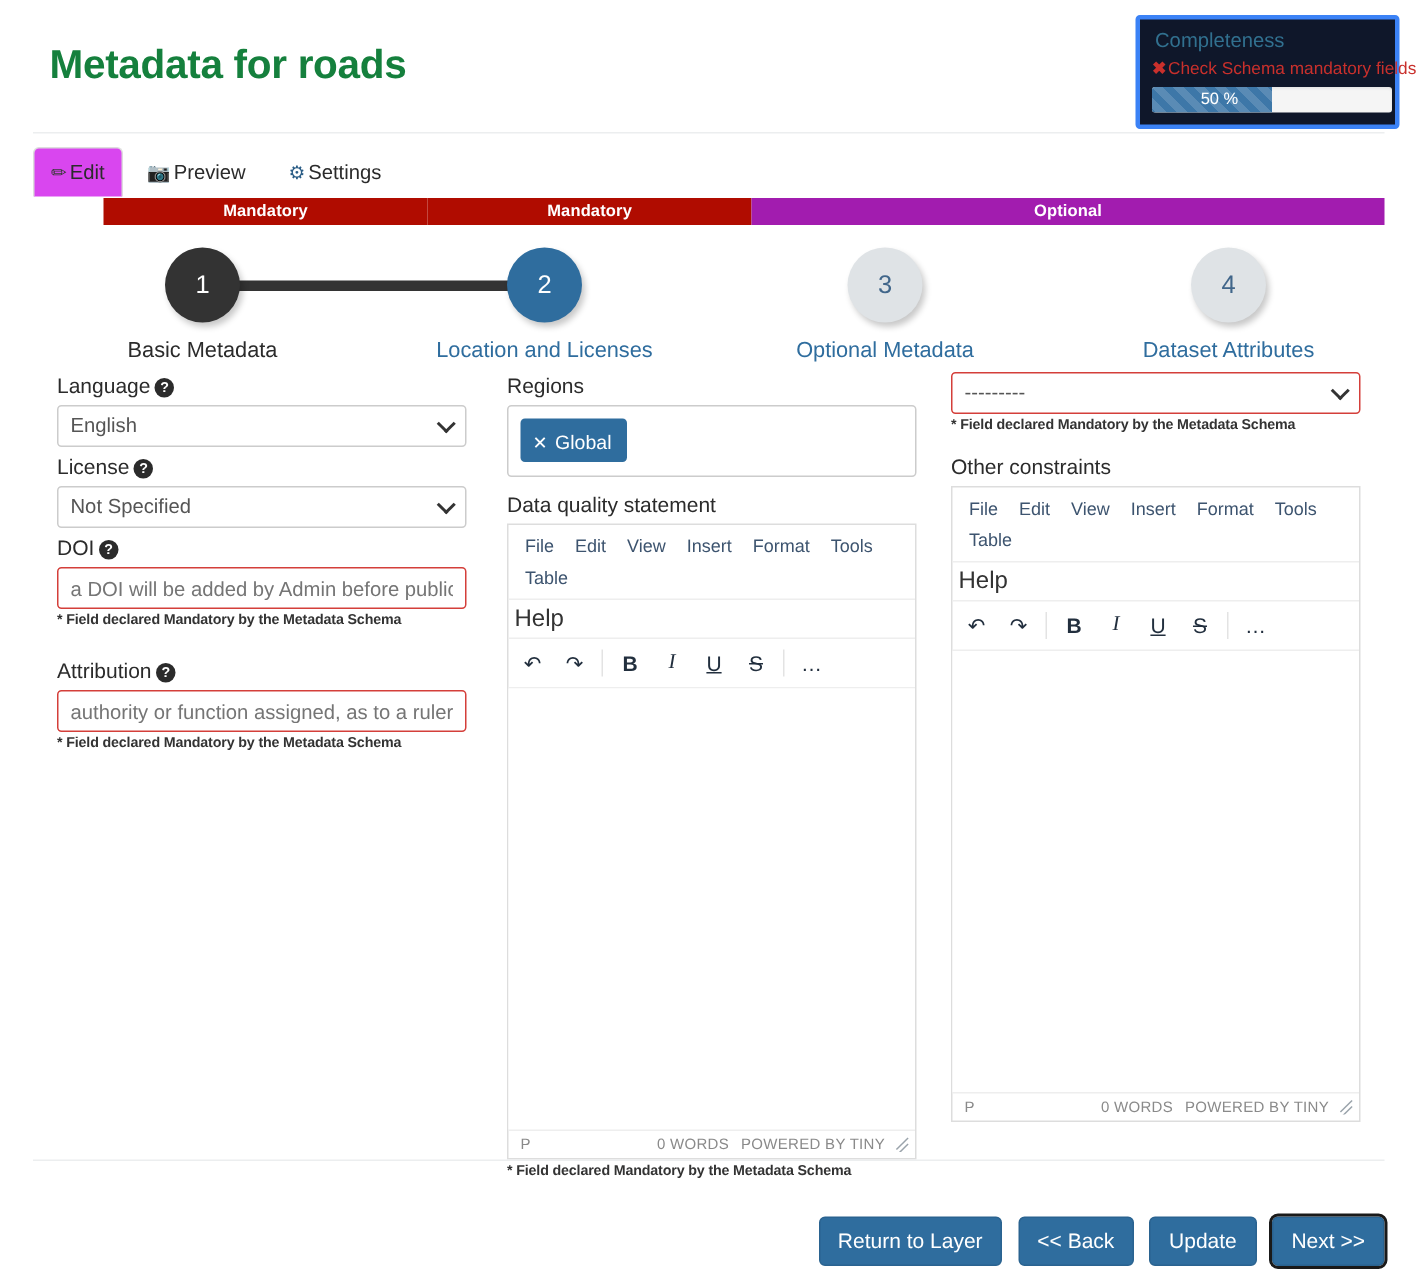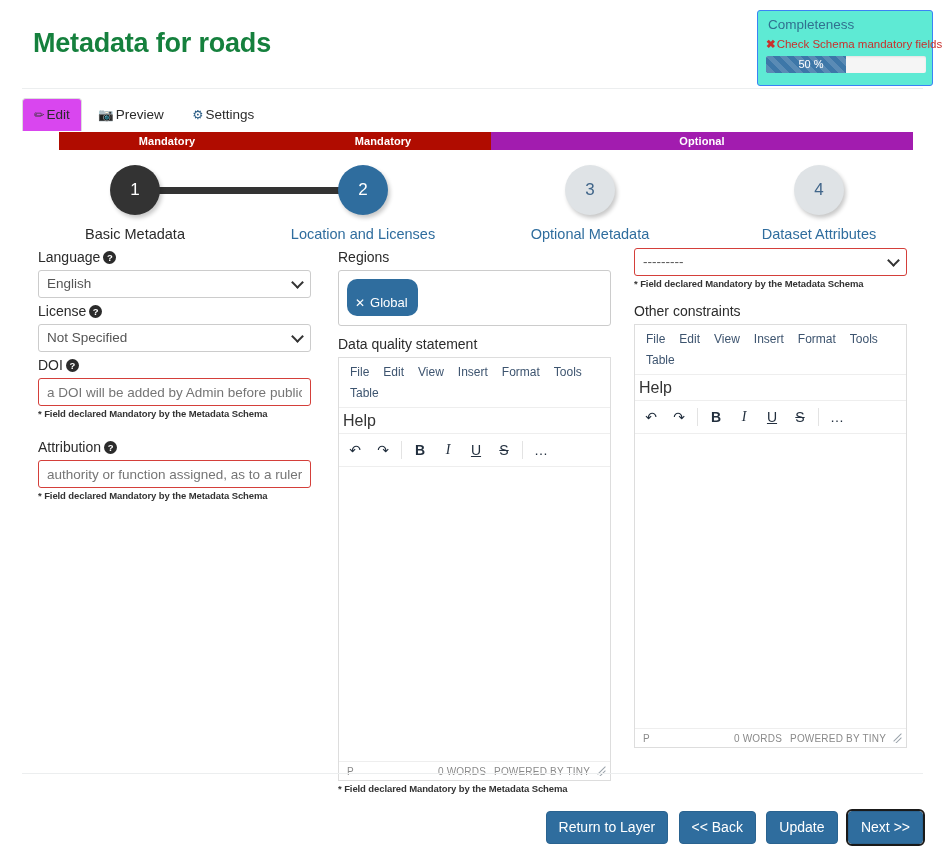--- a/index.html
+++ b/index.html
@@ -20,21 +20,21 @@
     letter-spacing: -0.2px;
   }
   .title-rule {
     position: absolute; left: 22px; top: 88px; width: 901px; height: 1px;
     background: #eceeef;
   }
 
   
   .completeness {
     position: absolute; left: 757px; top: 10px; width: 176px; height: 76px;
-    background: #5eead4; border: 1px solid #3b82f6; border-radius: 3px;
+    background: #0f172a; border: 3px solid #3b82f6; border-radius: 3px;
     padding: 6px 8px 0 8px;
   }
   .completeness-title {
     font-size: 13.5px; color: #31708f; font-weight: normal; line-height: 16px;
     padding-left: 2px;
   }
   .completeness-check {
     font-size: 11.5px; color: #c9302c; line-height: 17px; margin-top: 3px;
     white-space: nowrap;
   }
@@ -68,21 +68,21 @@
   .tab.active {
     background: #d946ef; border-color: #dddddd; border-bottom-color: #fff;
   }
   .tab .ico { margin-right: 2px; font-size: 12.5px; }
   .tab.active .ico { color: #3a3a3a; }
   .tab .ico.cam { color: #2b5d86; }
   .tab .ico.gear { color: #2b5d86; }
 
   
   .reqbar {
-    position: absolute; left: 12px; top: 132px; width: 901px; height: 18px;
+    position: absolute; left: 22px; top: 132px; width: 901px; height: 18px;
     display: flex;
     padding-left: 47px;
   }
   .reqseg {
     color: #fff; font-size: 11px; font-weight: bold; text-align: center;
     line-height: 18px; letter-spacing: 0.1px;
   }
   .reqseg.red { background: #b00c00; }
   .reqseg.blue { background: #a21caf; }
 
@@ -146,21 +146,21 @@
   }
   .gap { height: 10px; }
 
   
   .tagbox {
     border: 1px solid #cccccc; border-radius: 3px; background: #fff;
     padding: 8px 8px 9px 8px; min-height: 42px;
   }
   .tag {
     display: inline-block; background: #2f6d9e; color: #fff;
-    font-size: 13px; border-radius: 10px; padding: 16px 10px 5px 8px;
+    font-size: 13px; border-radius: 3px; padding: 8px 10px 5px 8px;
     line-height: 16px;
   }
   .tag .x { margin-right: 5px; font-size: 12px; }
 
   
   .tiny { border: 1px solid #dddddd; background: #fff; }
   .tiny-menubar {
     border-bottom: 1px solid #eeeeee; padding: 4px 4px 3px 4px;
     display: flex; flex-wrap: wrap; align-items: flex-end;
   }

